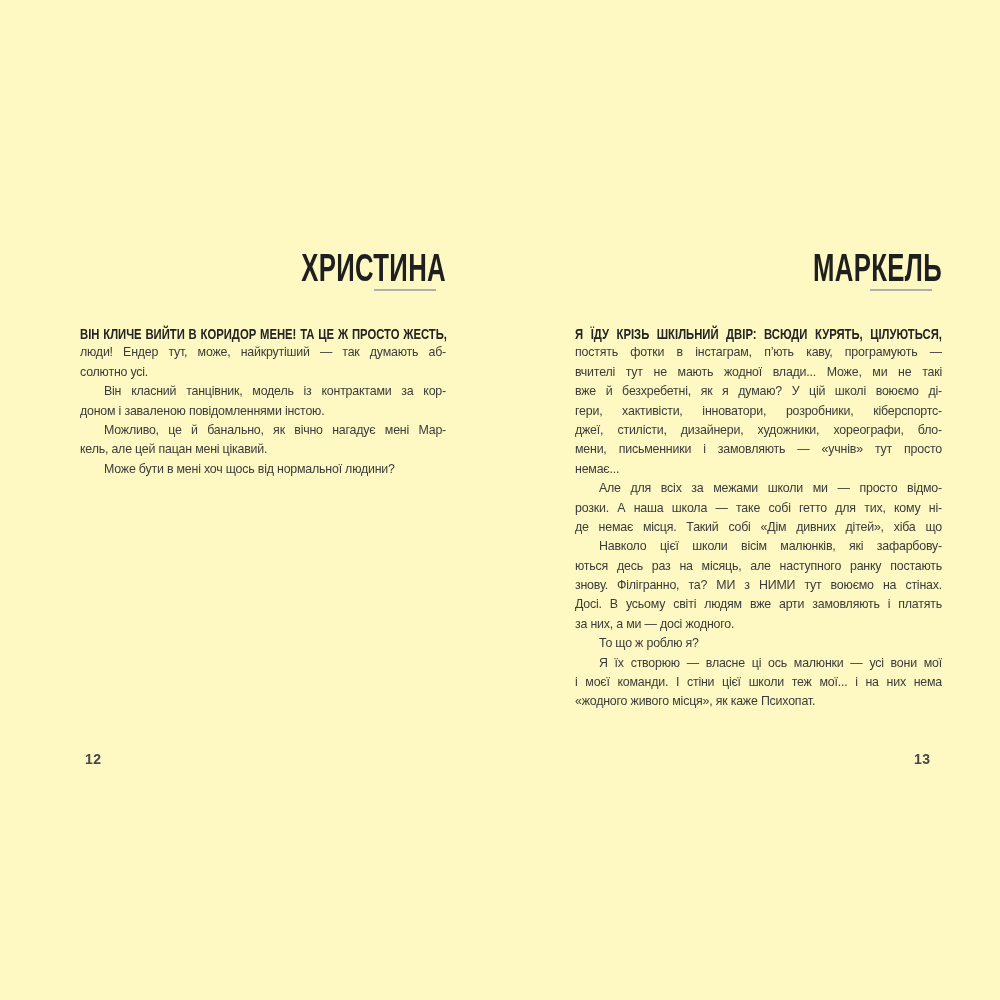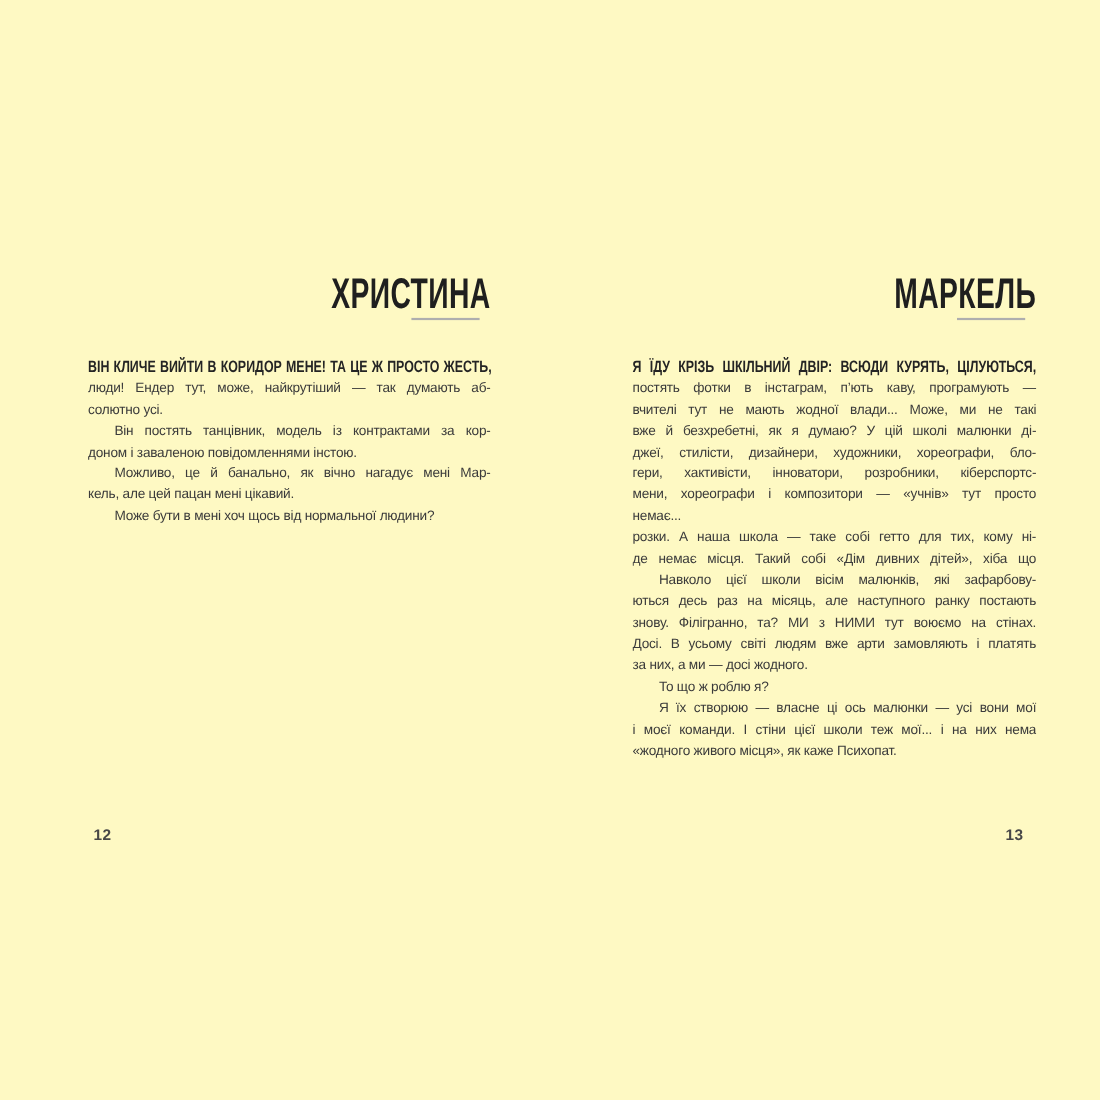--- a/index.html
+++ b/index.html
@@ -82,40 +82,41 @@
 
 <div class="canvas">
 
   <div class="page left">
     <h1 class="title">ХРИСТИНА</h1>
     <div class="underline"></div>
     <div class="body">
         <div class="line lead">ВІН КЛИЧЕ ВИЙТИ В КОРИДОР МЕНЕ! ТА ЦЕ Ж ПРОСТО ЖЕСТЬ,</div>
         <div class="line">люди! Ендер тут, може, найкрутіший — так думають аб-</div>
         <div class="line end">солютно усі.</div>
-        <div class="line indent">Він постять танцівник, модель із контрактами за кор-</div>
+        <div class="line indent">Він класний танцівник, модель із контрактами за кор-</div>
         <div class="line end">доном і заваленою повідомленнями інстою.</div>
         <div class="line indent">Можливо, це й банально, як вічно нагадує мені Мар-</div>
         <div class="line end">кель, але цей пацан мені цікавий.</div>
         <div class="line end indent">Може бути в мені хоч щось від нормальної людини?</div>
       </div>
   </div>
 
   <div class="page right">
     <h1 class="title">МАРКЕЛЬ</h1>
     <div class="underline"></div>
     <div class="body">
         <div class="line lead">Я ЇДУ КРІЗЬ ШКІЛЬНИЙ ДВІР: ВСЮДИ КУРЯТЬ, ЦІЛУЮТЬСЯ,</div>
         <div class="line">постять фотки в інстаграм, п’ють каву, програмують —</div>
         <div class="line">вчителі тут не мають жодної влади... Може, ми не такі</div>
-        <div class="line">вже й безхребетні, як я думаю? У цій школі малюнки ді-</div>
+        <div class="line">вже й безхребетні, як я думаю? У цій школі воюємо ді-</div>
+        <div class="line">гери, хактивісти, інноватори, розробники, кіберспортс-</div>
         <div class="line">джеї, стилісти, дизайнери, художники, хореографи, бло-</div>
-        <div class="line">гери, хактивісти, інноватори, розробники, кіберспортс-</div>
-        <div class="line">мени, хореографи і композитори — «учнів» тут просто</div>
+        <div class="line">мени, письменники і замовляють — «учнів» тут просто</div>
         <div class="line end">немає...</div>
+        <div class="line indent">Але для всіх за межами школи ми — просто відмо-</div>
         <div class="line">розки. А наша школа — таке собі гетто для тих, кому ні-</div>
         <div class="line">де немає місця. Такий собі «Дім дивних дітей», хіба що</div>
         <div class="line indent">Навколо цієї школи вісім малюнків, які зафарбову-</div>
         <div class="line">ються десь раз на місяць, але наступного ранку постають</div>
         <div class="line">знову. Філігранно, та? МИ з НИМИ тут воюємо на стінах.</div>
         <div class="line">Досі. В усьому світі людям вже арти замовляють і платять</div>
         <div class="line end">за них, а ми — досі жодного.</div>
         <div class="line end indent">То що ж роблю я?</div>
         <div class="line indent">Я їх створюю — власне ці ось малюнки — усі вони мої</div>
         <div class="line">і моєї команди. І стіни цієї школи теж мої... і на них нема</div>

